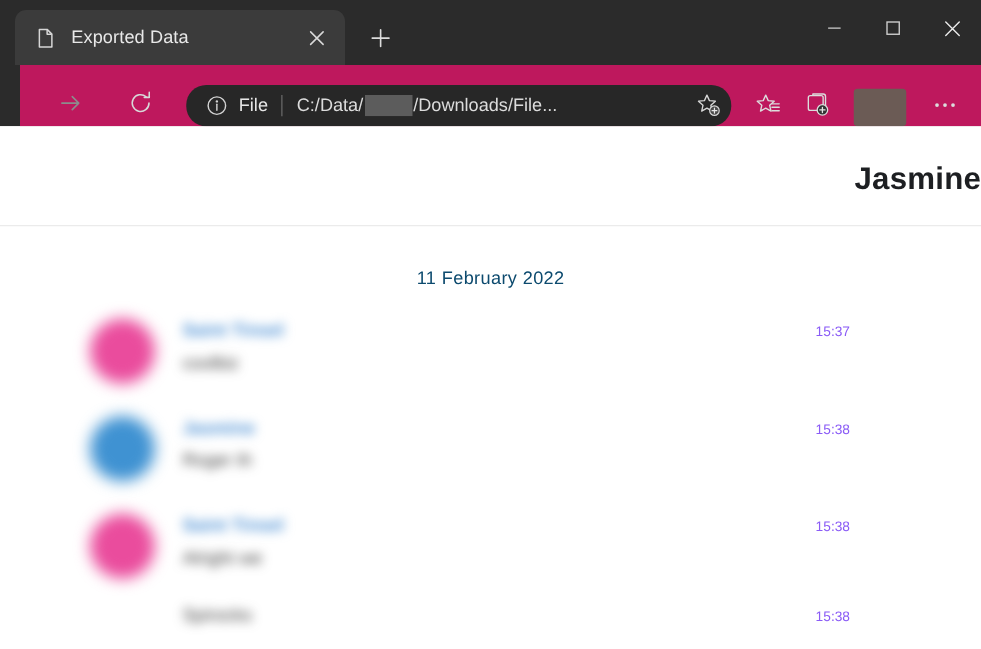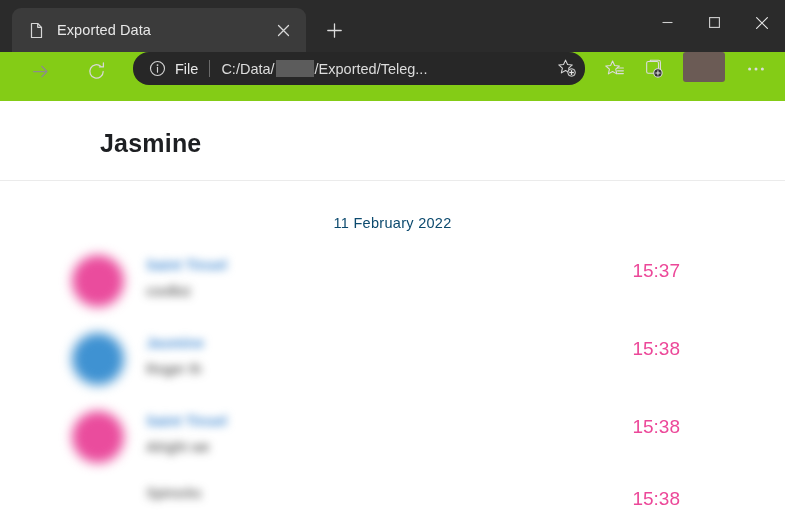--- a/index.html
+++ b/index.html
@@ -30,21 +30,21 @@
   .tabstrip {
     height: 52px;
     display: flex;
     align-items: flex-end;
     position: relative;
     padding-left: 12px;
   }
 
   .tab {
     height: 44px;
-    width: 294px;
+    width: 264px;
     background: #3b3b3b;
     border-radius: 9px 9px 0 0;
     display: flex;
     align-items: center;
     padding: 0 10px 0 16px;
     gap: 12px;
     position: relative;
   }
 
   .tab-favicon {
@@ -100,24 +100,25 @@
     height: 45px;
     display: flex;
     align-items: center;
     justify-content: center;
   }
 
   
   .toolbar {
     height: 49px;
     display: flex;
-    align-items: flex-start;
+    align-items: flex-end;
     gap: 0px;
     padding: 0 12px 0 0;
-    background: #84cc16;
+    background: #be185d;
+    margin-left: 16px;
   }
 
   .navbtn {
     width: 38px;
     height: 38px;
     display: flex;
     align-items: center;
     justify-content: center;
     border-radius: 5px;
     flex: 0 0 auto;
@@ -218,20 +219,21 @@
   .page-header {
     padding: 28px 0 22px 100px;
     border-bottom: 1px solid #ebebeb;
   }
 
   .page-title {
     font-size: 25px;
     font-weight: 700;
     color: #1d1f22;
     letter-spacing: .2px;
+    text-align: right;
   }
 
   .date-row {
     text-align: center;
     padding-top: 33px;
     padding-bottom: 16px;
   }
   .date-label {
     font-size: 14.5px;
     color: #0c4a6e;
@@ -282,22 +284,22 @@
     color: #3b3b3b;
     filter: blur(4.2px);
     display: inline-block;
     line-height: 1.35;
   }
 
   .msg-time {
     position: absolute;
     right: 105px;
     top: 12px;
-    font-size: 19px;
-    color: #ec4899;
+    font-size: 11px;
+    color: #8b5cf6;
     white-space: nowrap;
   }
   .msg.joined .msg-time { top: 6px; }
   .msg.joined .msg-body { padding-top: 2px; }
 </style>
 </head>
 <body>
 
 <div class="browser">
 
@@ -366,21 +368,21 @@
             <circle cx="8.5" cy="8.5" r="7" fill="none" stroke="#d2d2d2" stroke-width="1.15"></circle>
             <circle cx="8.5" cy="5.1" r=".95" fill="#d2d2d2"></circle>
             <path d="M8.5 7.4 V12.2" stroke="#d2d2d2" stroke-width="1.15" stroke-linecap="round"></path>
           </svg>
         </span>
         <span class="omni-scheme">File</span>
         <span class="omni-divider"></span>
         <span class="omni-url">
           <span>C:/Data/</span>
             <span class="redact"></span>
-            <span>/Exported/Teleg...</span>
+            <span>/Downloads/File...</span>
         </span>
         <span class="omni-star">
           <svg width="21" height="21" viewBox="0 0 22 22">
             <path d="M10 2.2 l2.1 4.6 l5 .5 l-3.8 3.4 l1.1 4.9 l-4.4 -2.5 l-4.4 2.5 l1.1 -4.9 l-3.8 -3.4 l5 -.5 z" fill="none" stroke="#d8d8d8" stroke-width="1.1" stroke-linejoin="round"></path>
             <circle cx="16.3" cy="15.2" r="4" fill="#4a4a4a" stroke="#d8d8d8" stroke-width="1"></circle>
             <path d="M16.3 13.2 V17.2 M14.3 15.2 H18.3" stroke="#e8e8e8" stroke-width="1.05" stroke-linecap="round"></path>
           </svg>
         </span>
       </div>
 

